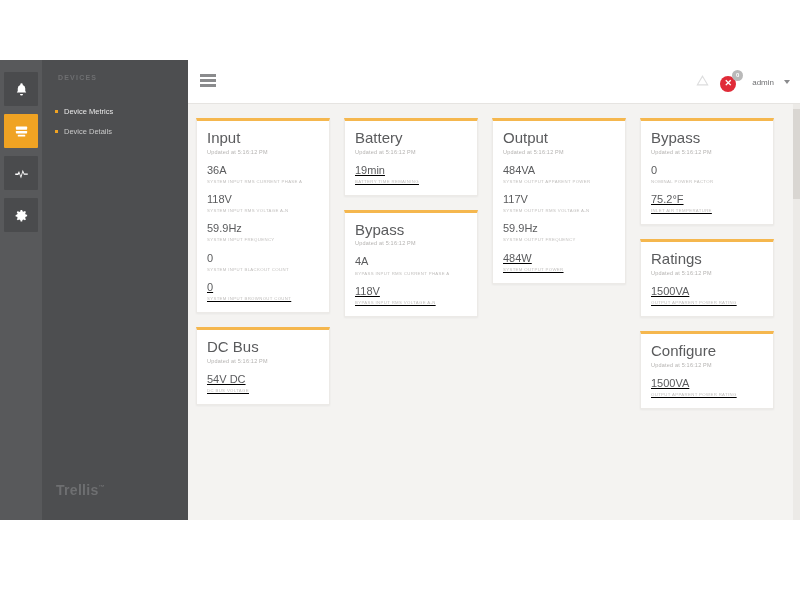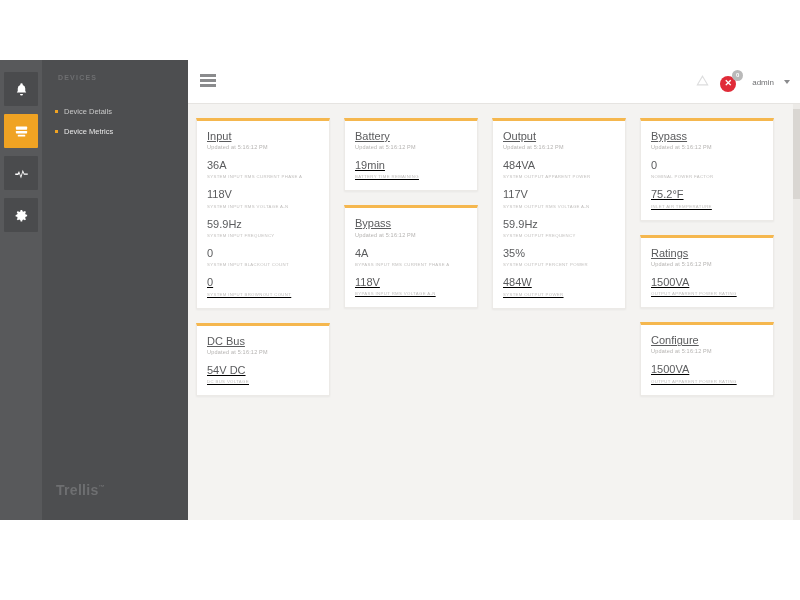--- a/index.html
+++ b/index.html
@@ -176,25 +176,24 @@
 
   .card {
     background: #ffffff;
     border: 1px solid #eceae7;
     border-top: 3px solid #f5b74e;
     margin-bottom: 14px;
     padding: 9px 10px 10px 10px;
     box-shadow: 0 1px 2px rgba(0,0,0,0.05);
   }
   .card-title {
-    font-size: 11px;
+    font-size: 15px;
     color: #5a5b5d;
     line-height: 1.1;
     margin-bottom: 2px;
-    text-decoration: underline;
   }
   .card-sub {
     font-size: 5.5px;
     color: #b4b2b0;
     margin-bottom: 9px;
     letter-spacing: .2px;
   }
   .metric { margin-bottom: 9px; }
   .metric:last-child { margin-bottom: 1px; text-decoration: underline; }
   .metric-value {
@@ -265,27 +264,27 @@
           <path d="M12 8.5a3.5 3.5 0 1 0 0 7 3.5 3.5 0 0 0 0-7zm9 4.8v-2.6l-2.4-.4a6.9 6.9 0 0 0-.8-1.9l1.4-2-1.8-1.8-2 1.4a6.9 6.9 0 0 0-1.9-.8L13.1 3h-2.6l-.4 2.4a6.9 6.9 0 0 0-1.9.8l-2-1.4L4.4 6.6l1.4 2a6.9 6.9 0 0 0-.8 1.9L2.6 11v2.6l2.4.4c.17.67.44 1.3.8 1.9l-1.4 2 1.8 1.8 2-1.4c.6.36 1.23.63 1.9.8l.4 2.4h2.6l.4-2.4c.67-.17 1.3-.44 1.9-.8l2 1.4 1.8-1.8-1.4-2c.36-.6.63-1.23.8-1.9z"></path>
         </svg>
       </span>
     </div>
 
   </div>
 
   <div class="sidebar">
     <div class="sidebar-title">DEVICES</div>
     <div class="nav-list">
+      <div class="nav-item active">
+        <span class="bullet"></span>
+        <span>Device Metrics</span>
+      </div>
       <div class="nav-item">
         <span class="bullet"></span>
         <span>Device Details</span>
-      </div>
-      <div class="nav-item active">
-        <span class="bullet"></span>
-        <span>Device Metrics</span>
       </div>
     </div>
     <div class="brand"><span>Trellis</span><sup>™</sup></div>
   </div>
 
   <div class="main">
 
     <div class="topbar">
       <div class="hamburger">
         <span></span>
@@ -379,24 +378,20 @@
             </div>
             <div class="metric">
               <div class="metric-value">117V</div>
               <div class="metric-label">SYSTEM OUTPUT RMS VOLTAGE A-N</div>
             </div>
             <div class="metric">
               <div class="metric-value">59.9Hz</div>
               <div class="metric-label">SYSTEM OUTPUT FREQUENCY</div>
             </div>
             <div class="metric">
-              <div class="metric-value">35%</div>
-              <div class="metric-label">SYSTEM OUTPUT PERCENT POWER</div>
-            </div>
-            <div class="metric">
               <div class="metric-value">484W</div>
               <div class="metric-label">SYSTEM OUTPUT POWER</div>
             </div>
           </div>
         </div>
       <div class="col col-4">
           <div class="card">
             <div class="card-title">Bypass</div>
             <div class="card-sub">Updated at 5:16:12 PM</div>
             <div class="metric">

